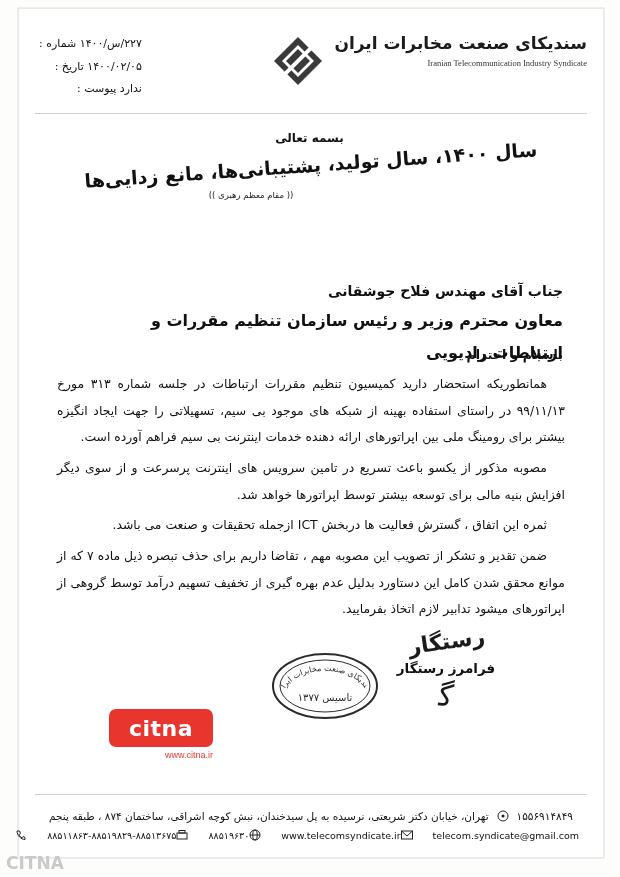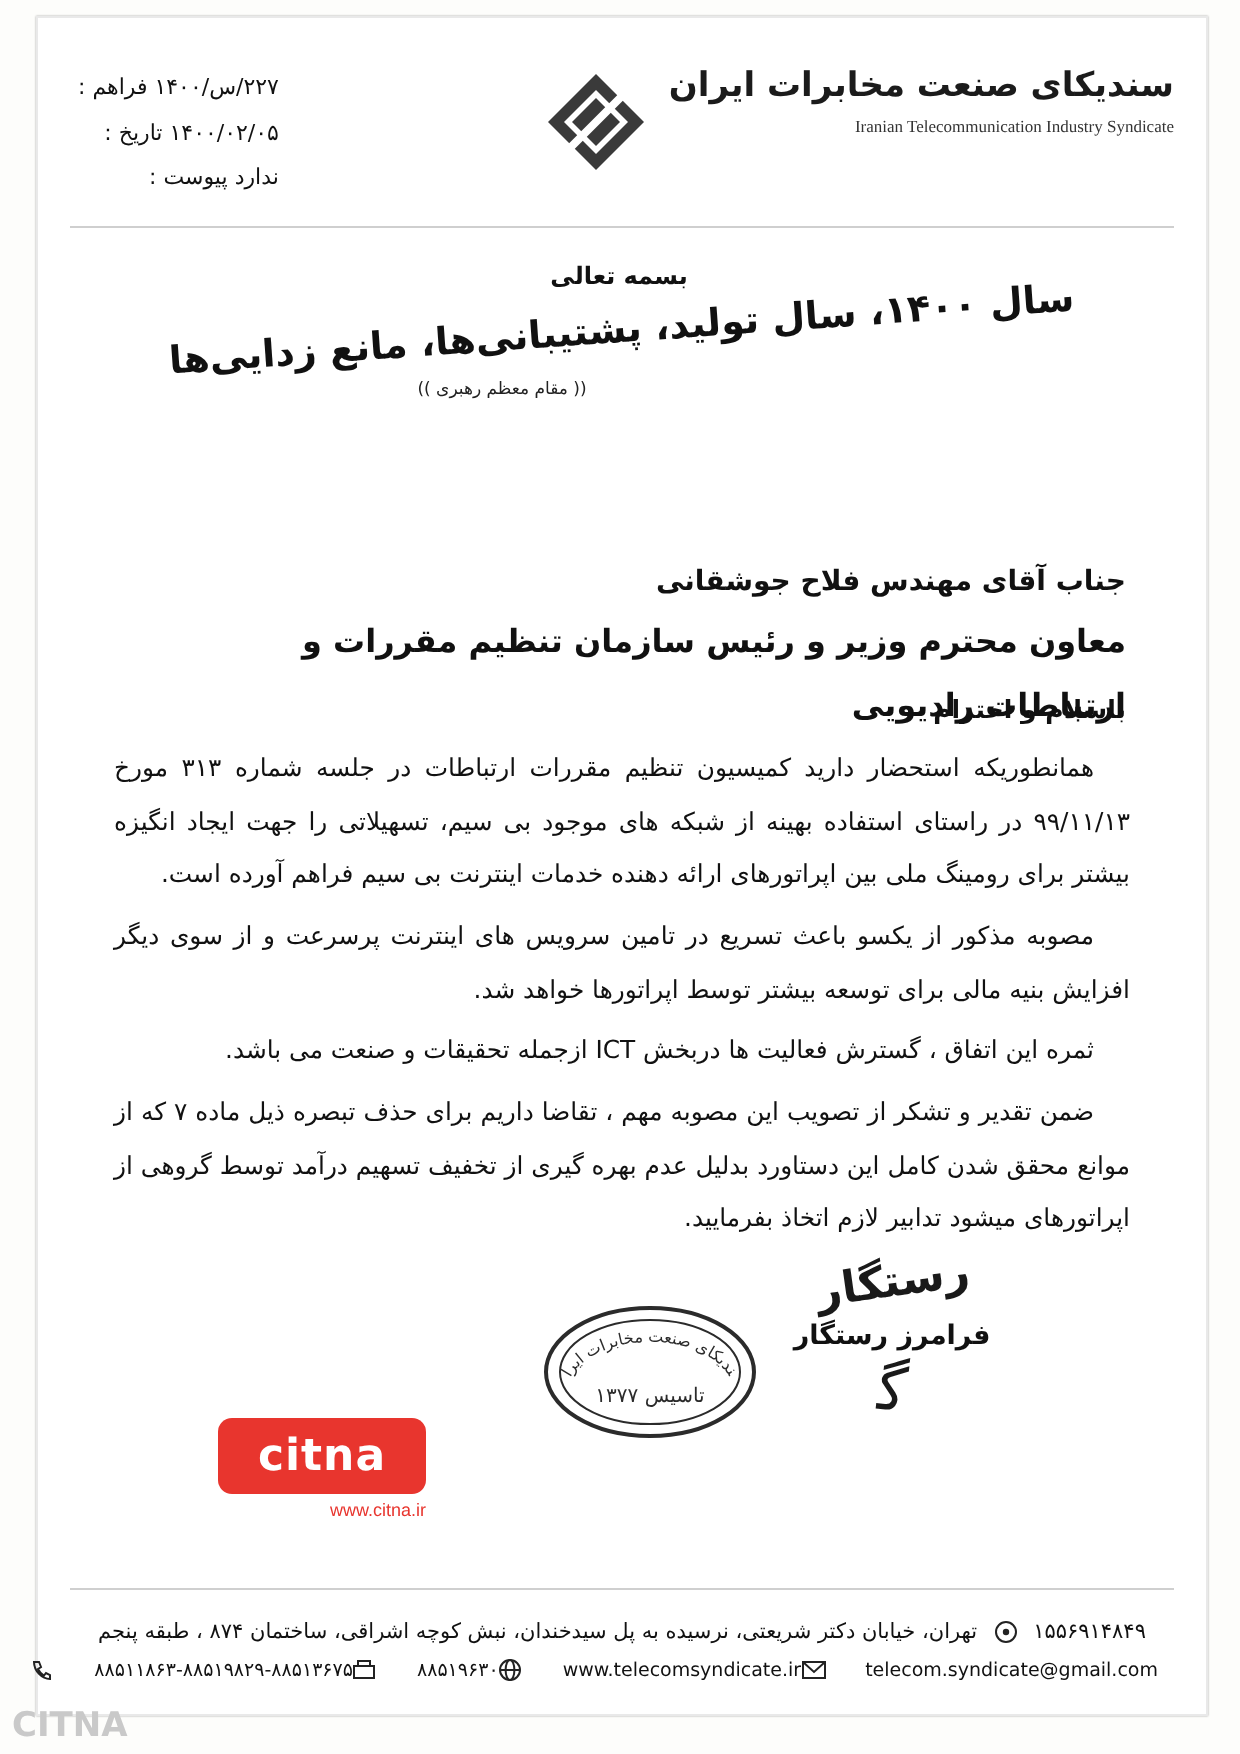--- a/index.html
+++ b/index.html
@@ -195,21 +195,21 @@
             <polygon points="26,10 42,26 26,42 10,26" fill="#ffffff"></polygon>
             <polygon points="26,14 38,26 26,38 14,26" fill="#3a3a3a"></polygon>
             <rect x="24" y="0" width="4" height="52" fill="#ffffff" transform="rotate(45 26 26)"></rect>
           </svg>
         </div>
       </div>
 
       <div class="meta">
         <div class="row">
           <span class="val">۲۲۷/س/۱۴۰۰</span>
-          <span class="lbl">فراهم :</span>
+          <span class="lbl">شماره :</span>
         </div>
         <div class="row">
           <span class="val">۱۴۰۰/۰۲/۰۵</span>
           <span class="lbl">تاریخ :</span>
         </div>
         <div class="row">
           <span class="val">ندارد</span>
           <span class="lbl">پیوست :</span>
         </div>
       </div>

